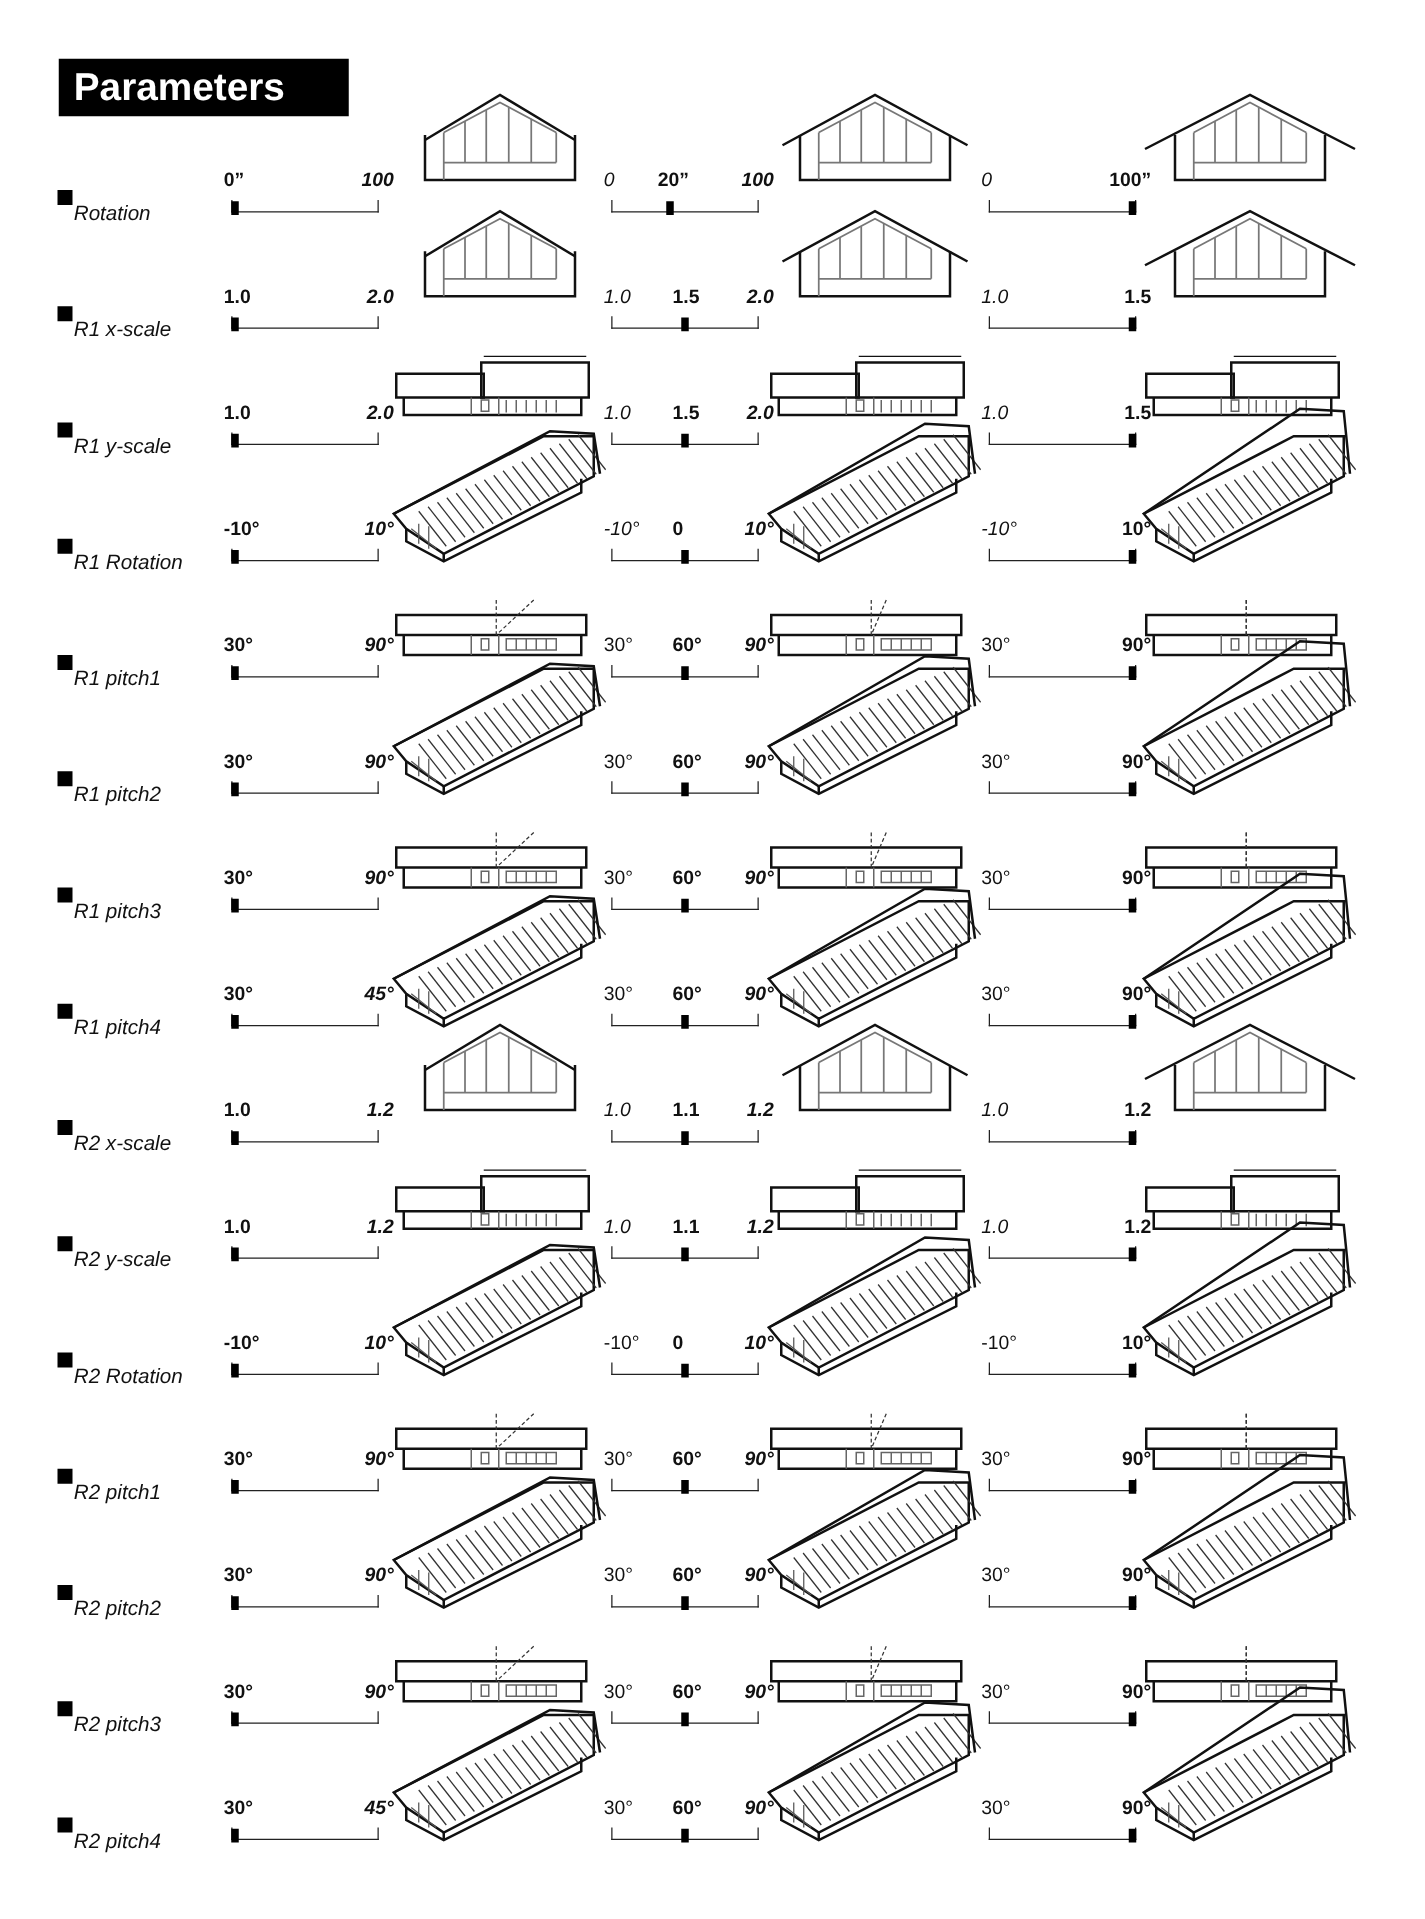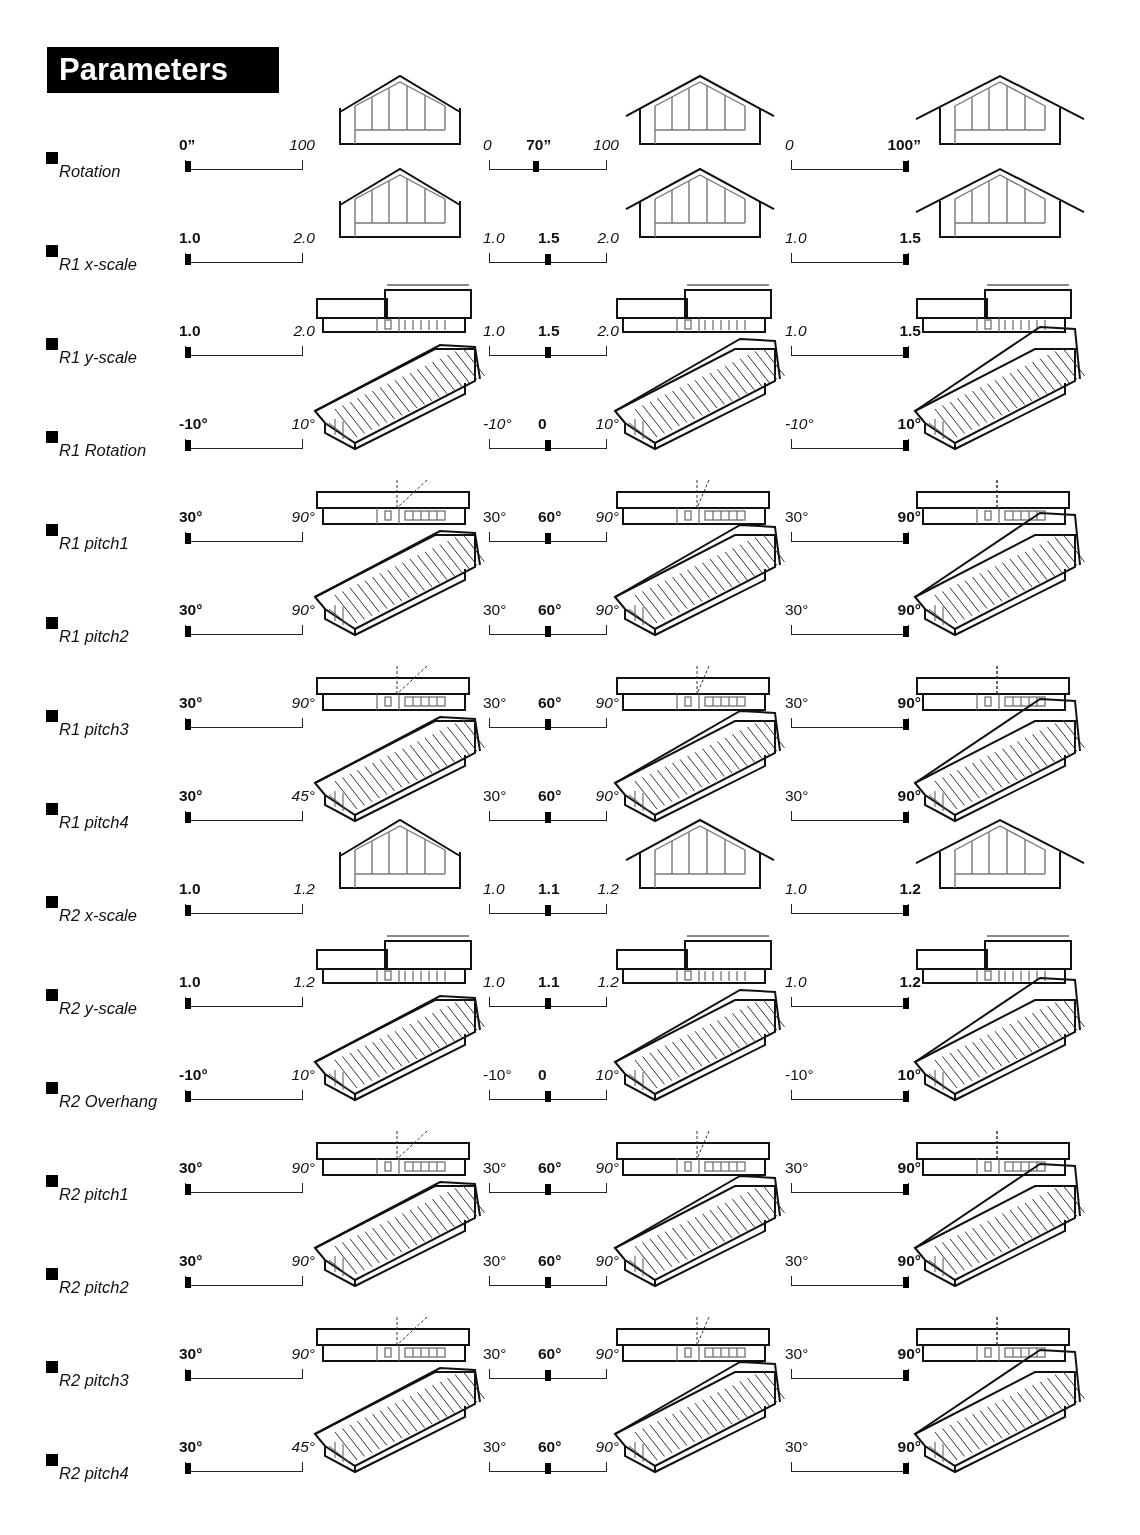--- a/index.html
+++ b/index.html
@@ -8,21 +8,21 @@
   .title-box { position:absolute; left:47px; top:47px; width:232px; height:46px;
                background:#000; color:#fff; font-weight:bold; font-size:31px;
                line-height:46px; padding-left:12px; box-sizing:border-box; }
   .row { position:absolute; left:0; width:1140px; height:93px; }
   .param-label { position:absolute; left:46px; font-style:italic; font-size:16.5px; }
   .param-label .bullet { position:absolute; left:0; top:0; width:12px; height:12px; background:#000; }
   .param-label .txt { position:absolute; left:13px; top:10px; white-space:nowrap; }
   .slider { position:absolute; width:122px; height:46px; }
   .slider .lbl { position:absolute; top:0; font-size:15.5px; white-space:nowrap; }
   .slider .lbl.min { left:-6px; }
-  .slider .lbl.max { right:-8px; }
+  .slider .lbl.max { right:-8px;font-weight:bold; }
   .slider .lbl.bold { font-weight:bold; font-style:normal; }
   .slider .lbl.ital { font-style:italic; }
   .slider .lbl.plain { font-style:normal; }
   .slider .track { position:absolute; left:0; top:24px; width:118px; height:10px;
                    border-left:1.3px solid #222; border-right:1.3px solid #222; border-bottom:1.3px solid #222; box-sizing:border-box; }
   .slider .thumb { position:absolute; top:25px; width:6px; height:11px; background:#000; }
   .drawing { position:absolute; }
   svg { overflow:visible; }
 </style>
 </head>
@@ -53,21 +53,21 @@
       <line x1="40" y1="60" x2="130" y2="60"></line>
       <line x1="57" y1="27" x2="57" y2="60"></line>
             <line x1="74" y1="18" x2="74" y2="60"></line>
       <line x1="92" y1="16" x2="92" y2="60"></line>
             <line x1="110" y1="25" x2="110" y2="60"></line>
       <line x1="130" y1="36" x2="130" y2="60"></line>
     </g>
         </svg></div>
       <div class="slider" style="left: 489px; top: 16px;">
         <span class="lbl min ital">0</span>
-        <span class="lbl bold" style="left: 37.2px;">70”</span>
+        <span class="lbl bold" style="left: 37.2px;">20”</span>
         <span class="lbl max ital">100</span>
         <div class="track"></div>
         <div class="thumb" style="left: 44.2px;"></div>
       </div>
       <div class="drawing" style="left: 615px; top: -50px;"><svg width="170" height="80" viewBox="0 0 170 80">
     <g fill="none" stroke="#111" stroke-width="2">
       <polyline points="11,46.2 85,6 159,46.2"></polyline>
       <polyline points="25,38 25,74 145,74 145,38"></polyline>
     </g>
     <g fill="none" stroke="#777" stroke-width="1.4">
@@ -970,21 +970,21 @@
       <line x1="106" y1="36" x2="106" y2="46"></line>
             <line x1="114" y1="36" x2="114" y2="46"></line>
       <line x1="122" y1="36" x2="122" y2="46"></line>
             <line x1="130" y1="36" x2="130" y2="46"></line>
     </g>
         </svg></div>
     </div>
     <div class="row" style="top: 1050px;">
     <div class="param-label" style="top: 32px;">
       <span class="bullet"></span>
-      <span class="txt">R2 Overhang</span>
+      <span class="txt">R2 Rotation</span>
     </div>
   <div class="slider" style="left: 185px; top: 16px;">
         <span class="lbl min bold">-10°</span>
         <span class="lbl max ital">10°</span>
         <div class="track"></div>
         <div class="thumb" style="left: 0px;"></div>
       </div>
       <div class="drawing" style="left: 315px; top: -60px;"><svg width="170" height="110" viewBox="0 0 170 110">
     <g fill="#fff" stroke="#111" stroke-width="2">
       <polygon points="0,72 120,10 160,10 160,42 40,104 10,84"></polygon>

